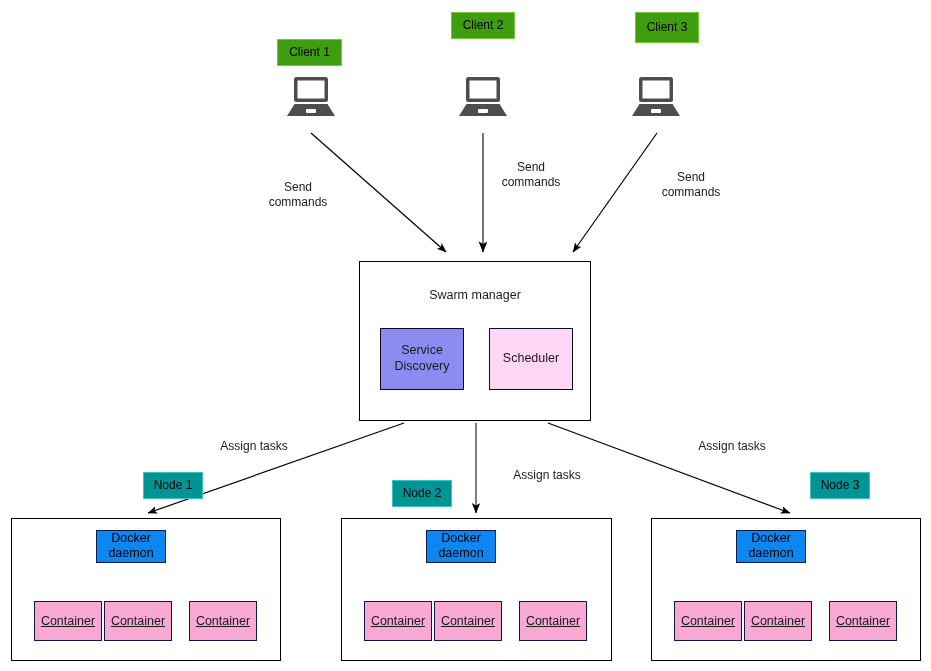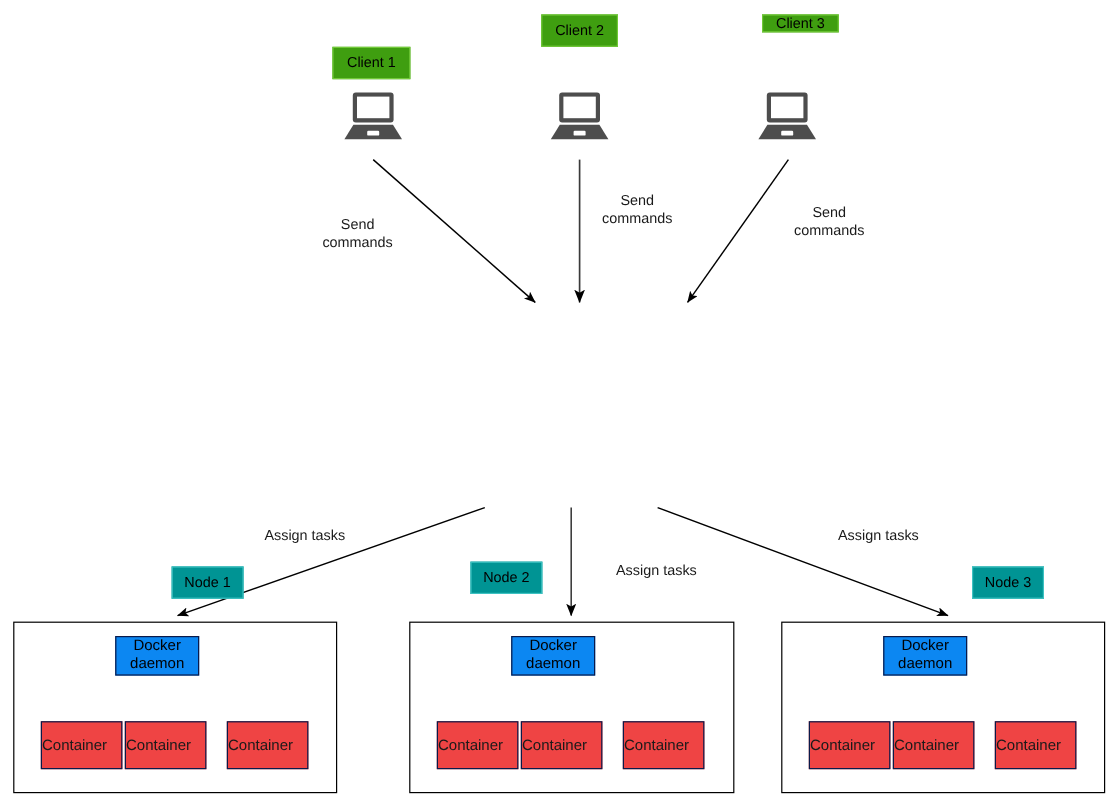--- a/index.html
+++ b/index.html
@@ -87,28 +87,30 @@
     border: 1.3px solid #0a1a4a;
     color: #000000;
     font-size: 12.5px;
     display: flex;
     align-items: flex-start;
     justify-content: center;
     text-align: center;
     line-height: 1.2;
   }
   .container-box {
-    background: #ef4444;
+    background: #f9a8d4;
     border: 1.3px solid #0a1a4a;
     color: #1a1a1a;
     font-size: 12.5px;
     display: flex;
     align-items: center;
-    text-align: center;
-    line-height: 1.2;
+    justify-content: center;
+    text-align: center;
+    line-height: 1.2;
+    text-decoration: underline;
   }
 
   .edge-label {
     position: absolute;
     font-size: 12px;
     color: #1a1a1a;
     text-align: center;
     line-height: 1.25;
     white-space: pre-line;
   }
@@ -139,21 +141,21 @@
 
     <line x1="548" y1="423" x2="790" y2="513" stroke="#000000" stroke-width="1.2" marker-end="url(#arrowhead)"></line>
   </svg>
 
   <div class="node-abs client-chip" style="left:277px; top:12px; width:65px; height:27px;margin-top:27px;">
     <span>Client 1</span>
   </div>
   <div class="node-abs client-chip" style="left:451px; top:12px; width:64px; height:27px;align-items:center;">
     <span>Client 2</span>
   </div>
-  <div class="node-abs client-chip" style="left:635px; top:12px; width:64px; height:15px;">
+  <div class="node-abs client-chip" style="left:635px; top:12px; width:64px; height:31px;">
     <span>Client 3</span>
   </div>
 
   <svg class="laptop-icon" style="left:283px; top:74px;" width="56" height="46" viewBox="0 0 56 46" xmlns="http://www.w3.org/2000/svg">
     <rect x="11" y="3" width="34" height="25" rx="2.5" ry="2.5" fill="#4d4d4d"></rect>
     <rect x="14.5" y="6.5" width="27" height="18" fill="#ffffff"></rect>
     <path d="M11.5,30 L44.5,30 L52,42 L4,42 Z" fill="#4d4d4d"></path>
     <rect x="23" y="35" width="10" height="4" rx="1" ry="1" fill="#ffffff"></rect>
   </svg>
 
@@ -171,20 +173,30 @@
     <rect x="23" y="35" width="10" height="4" rx="1" ry="1" fill="#ffffff"></rect>
   </svg>
 
   <div class="edge-label" style="left:250px; top:180px; width:96px;">Send
 commands</div>
   <div class="edge-label" style="left:483px; top:160px; width:96px;">Send
 commands</div>
   <div class="edge-label" style="left:643px; top:170px; width:96px;">Send
 commands</div>
 
+  <div class="node-abs plain-box" style="left:359px; top:261px; width:232px; height:160px;">
+    <div class="swarm-title">Swarm manager</div>
+    <div class="inner-box svc-disc" style="left:20px; top:66px; width:84px; height:62px;">
+      <span style="white-space:pre-line;">Service
+Discovery</span>
+    </div>
+    <div class="inner-box sched" style="left:129px; top:66px; width:84px; height:62px;">
+      <span style="white-space:pre-line;">Scheduler</span>
+    </div>
+  </div>
 
   <div class="edge-label" style="left:199px; top:439px; width:110px;">Assign tasks</div>
   <div class="edge-label" style="left:492px; top:468px; width:110px;">Assign tasks</div>
   <div class="edge-label" style="left:677px; top:439px; width:110px;">Assign tasks</div>
 
   <div class="node-abs node-chip" style="left:95px; top:472px; width:60px; height:27px;margin-left:48px;">
     <span>Node 1</span>
   </div>
   <div class="node-abs plain-box" style="left:11px; top:518px; width:270px; height:143px;">
     <div class="node-abs daemon-box" style="left:84px; top:11px; width:70px; height:33px;">
@@ -195,21 +207,21 @@
       <span>Container</span>
     </div>
     <div class="node-abs container-box" style="left:92px; top:82px; width:68px; height:40px;">
       <span>Container</span>
     </div>
     <div class="node-abs container-box" style="left:177px; top:82px; width:68px; height:40px;">
       <span>Container</span>
     </div>
   </div>
 
-  <div class="node-abs node-chip" style="left:392px; top:468px; width:60px; height:27px;">
+  <div class="node-abs node-chip" style="left:392px; top:480px; width:60px; height:27px;">
     <span>Node 2</span>
   </div>
   <div class="node-abs plain-box" style="left:341px; top:518px; width:271px; height:143px;">
     <div class="node-abs daemon-box" style="left:84px; top:11px; width:70px; height:33px;">
       <span style="white-space:pre-line;">Docker
 daemon</span>
     </div>
     <div class="node-abs container-box" style="left:22px; top:82px; width:68px; height:40px;">
       <span>Container</span>
     </div>

